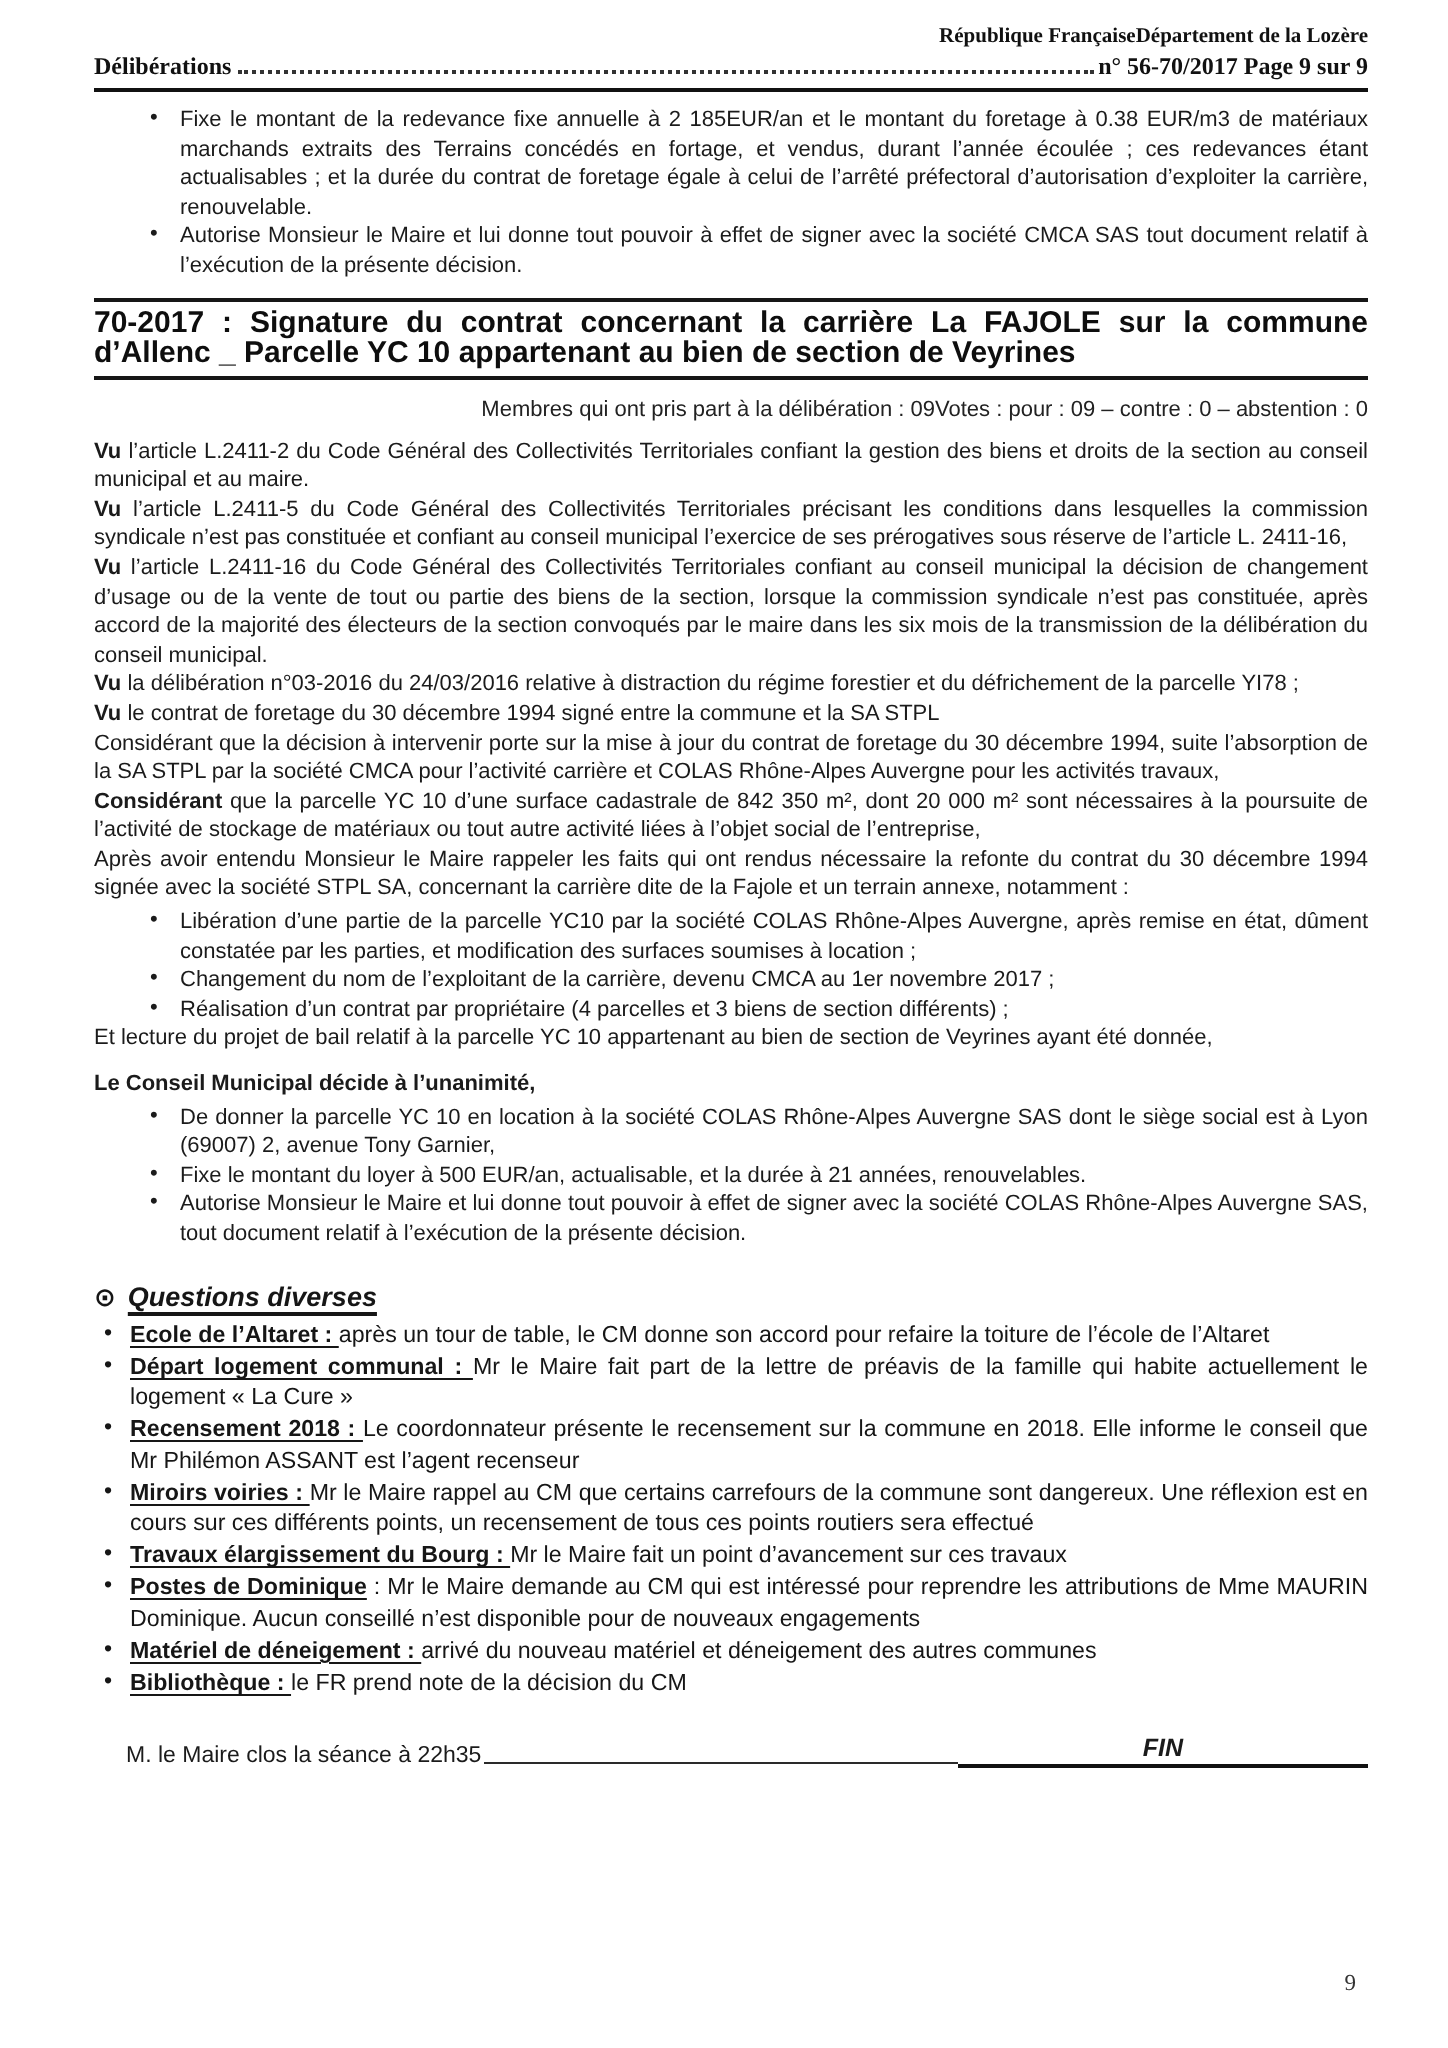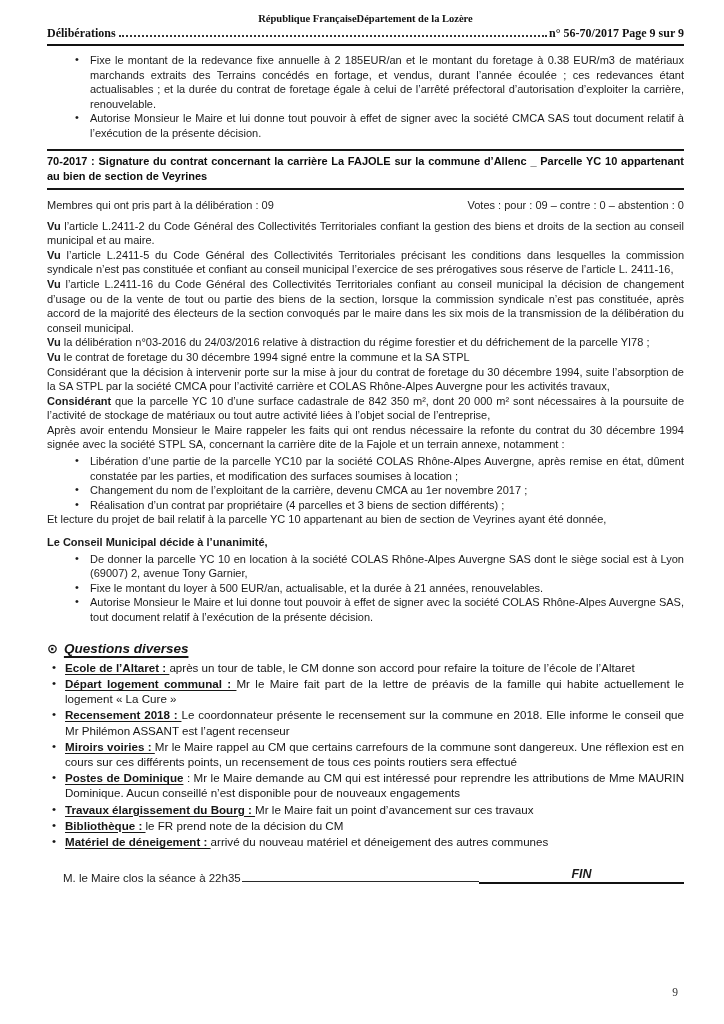--- a/index.html
+++ b/index.html
@@ -10,43 +10,43 @@
     margin: 0 auto;
     background: #ffffff;
     padding: 13px 40px 0 47px;
     font-family: "Liberation Sans", "DejaVu Sans", sans-serif;
     color: #1b1b1b;
     overflow: hidden;
   }
 
   
   .hdr { font-family: "Liberation Serif", "DejaVu Serif", serif; font-weight: 700; color: #111; }
-  .hdr-row1 { display: flex; justify-content: center; font-size: 10.5px; }
+  .hdr-row1 { display: flex; justify-content: flex-end; font-size: 10.5px; }
   .hdr-row2 { display: flex; align-items: baseline; margin-top: 2px; font-size: 12px; justify-content: space-between; }
   .leader { flex: 1; border-bottom: 2px dotted #333; margin: 0 2px 2px 3px; }
   .hdr-rule { border-top: 2.5px solid #111; margin-top: 3px; }
 
   
   .bodytext { font-size: 11px; line-height: 14.6px; text-align: justify; }
 
   ul.blist { list-style: none; margin: 7px 0 0 0; padding: 0 0 0 43px; }
   ul.blist li { position: relative; text-align: justify; font-size: 11px; line-height: 14.6px; }
   ul.blist li::before { content: "•"; position: absolute; left: -15px; top: -1px; font-size: 11px; }
 
   
   .delib-heading {
     margin-top: 8px;
     border-top: 2px solid #161616;
     border-bottom: 2px solid #161616;
     padding: 3px 0 4px;
-    font-weight: 700; font-size: 11px; line-height: 15px;
+    font-weight: 700; font-size: 15px; line-height: 15px;
     text-align: justify; color: #0e0e0e;
   }
 
-  .meta-row { display: flex; justify-content: space-between; margin: 9px 0 8px; font-size: 11px; color: #222; }
+  .meta-row { display: flex; justify-content: flex-end; margin: 9px 0 8px; font-size: 11px; color: #222; }
 
   .paras p { margin: 0; }
   .mt { margin-top: 8px; }
   .lead-bold { font-weight: 700; }
   .decision-heading { font-weight: 700; }
 
   
   .qd { margin-top: 16px; font-size: 11.6px; line-height: 15.2px; color: #161616; }
   .qd-heading { display: flex; align-items: baseline; gap: 6px; }
   .qd-icon { font-size: 13px; font-weight: 700; }
@@ -135,24 +135,24 @@
   <div class="qd">
     <div class="qd-heading">
       <span class="qd-icon">⊙</span>
       <span class="qd-title">Questions diverses</span>
     </div>
     <ul class="qd-list">
       <li><span class="qd-lead">Ecole de l’Altaret : </span><span>après un tour de table, le CM donne son accord pour refaire la toiture de l’école de l’Altaret</span></li>
       <li><span class="qd-lead">Départ logement communal : </span><span>Mr le Maire fait part de la lettre de préavis de la famille qui habite actuellement le logement « La Cure »</span></li>
       <li><span class="qd-lead">Recensement 2018 : </span><span>Le coordonnateur présente le recensement sur la commune en 2018. Elle informe le conseil que Mr Philémon ASSANT est l’agent recenseur</span></li>
       <li><span class="qd-lead">Miroirs voiries : </span><span>Mr le Maire rappel au CM que certains carrefours de la commune sont dangereux. Une réflexion est en cours sur ces différents points, un recensement de tous ces points routiers sera effectué</span></li>
+      <li><span class="qd-lead">Travaux élargissement du Bourg : </span><span>Mr le Maire fait un point d’avancement sur ces travaux</span></li>
       <li><span class="qd-lead">Postes de Dominique</span><span> : Mr le Maire demande au CM qui est intéressé pour reprendre les attributions de Mme MAURIN Dominique. Aucun conseillé n’est disponible pour de nouveaux engagements</span></li>
-      <li><span class="qd-lead">Travaux élargissement du Bourg : </span><span>Mr le Maire fait un point d’avancement sur ces travaux</span></li>
+      <li><span class="qd-lead">Matériel de déneigement : </span><span>arrivé du nouveau matériel et déneigement des autres communes</span></li>
       <li><span class="qd-lead">Bibliothèque : </span><span>le FR prend note de la décision du CM</span></li>
-      <li><span class="qd-lead">Matériel de déneigement : </span><span>arrivé du nouveau matériel et déneigement des autres communes</span></li>
     </ul>
   </div>
 
   <div class="closing">
     <span class="closing-text">M. le Maire clos la séance à 22h35</span>
     <span class="blank-line"></span>
     <span class="fin-seg">FIN</span>
   </div>
 
   <div class="page-number">9</div>

